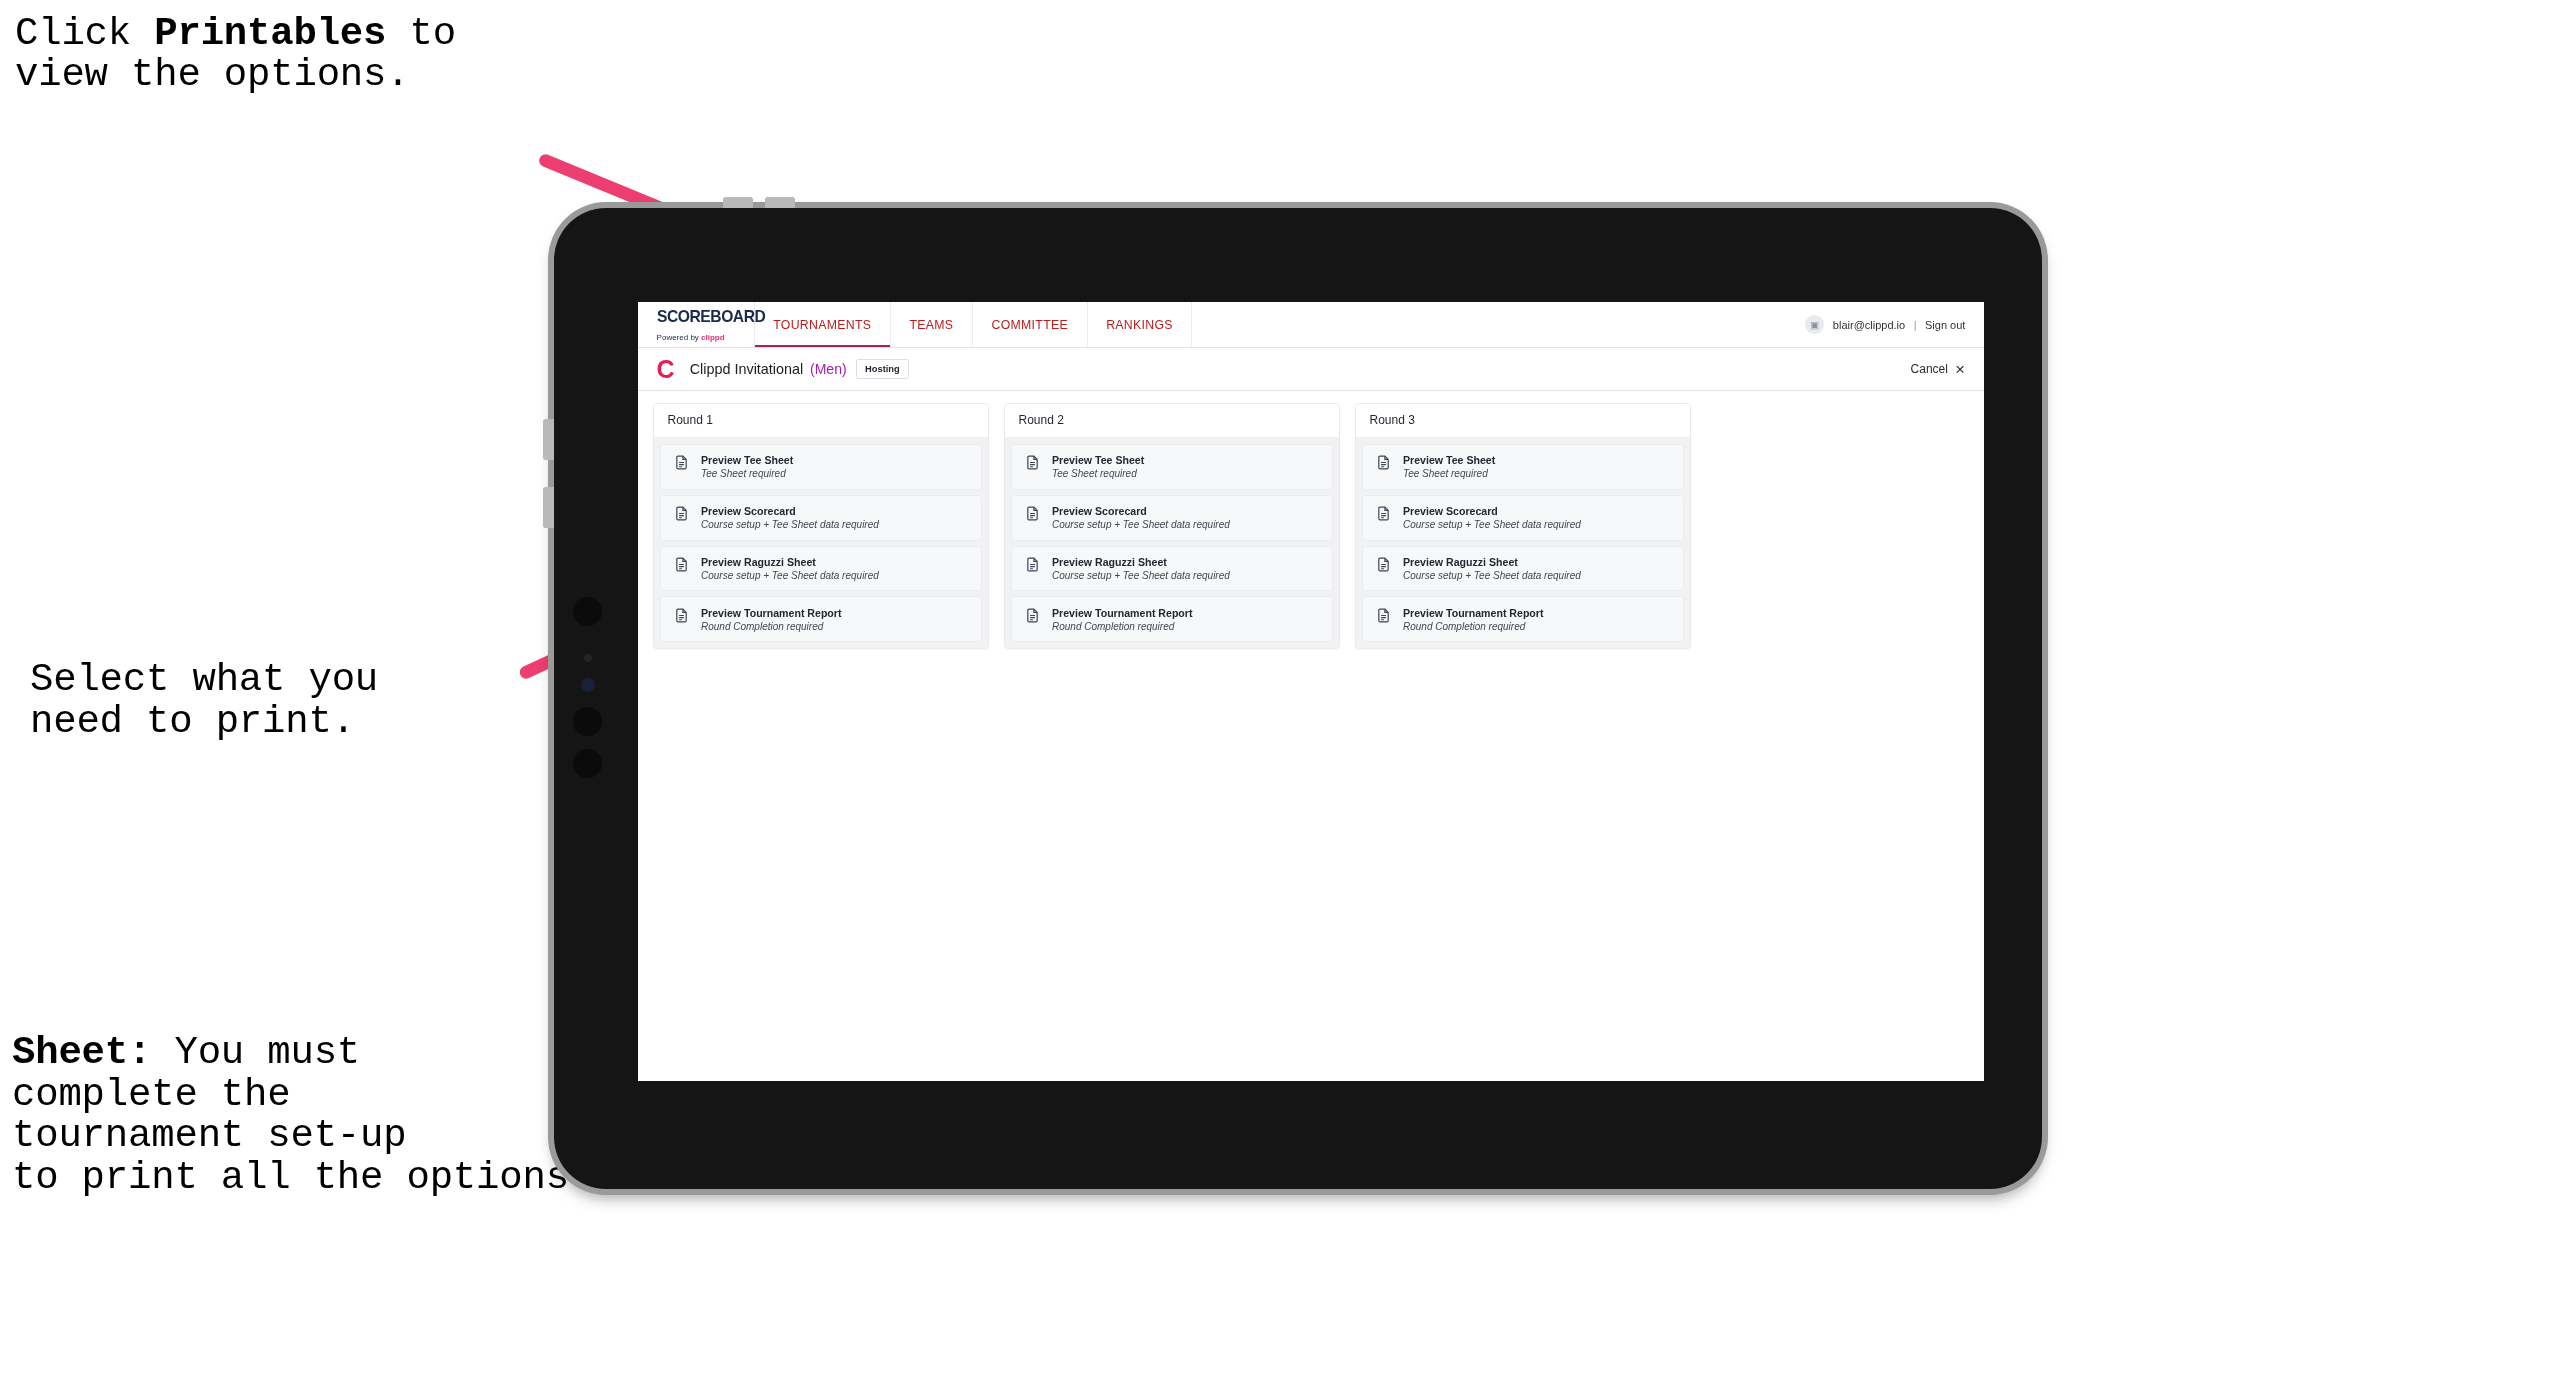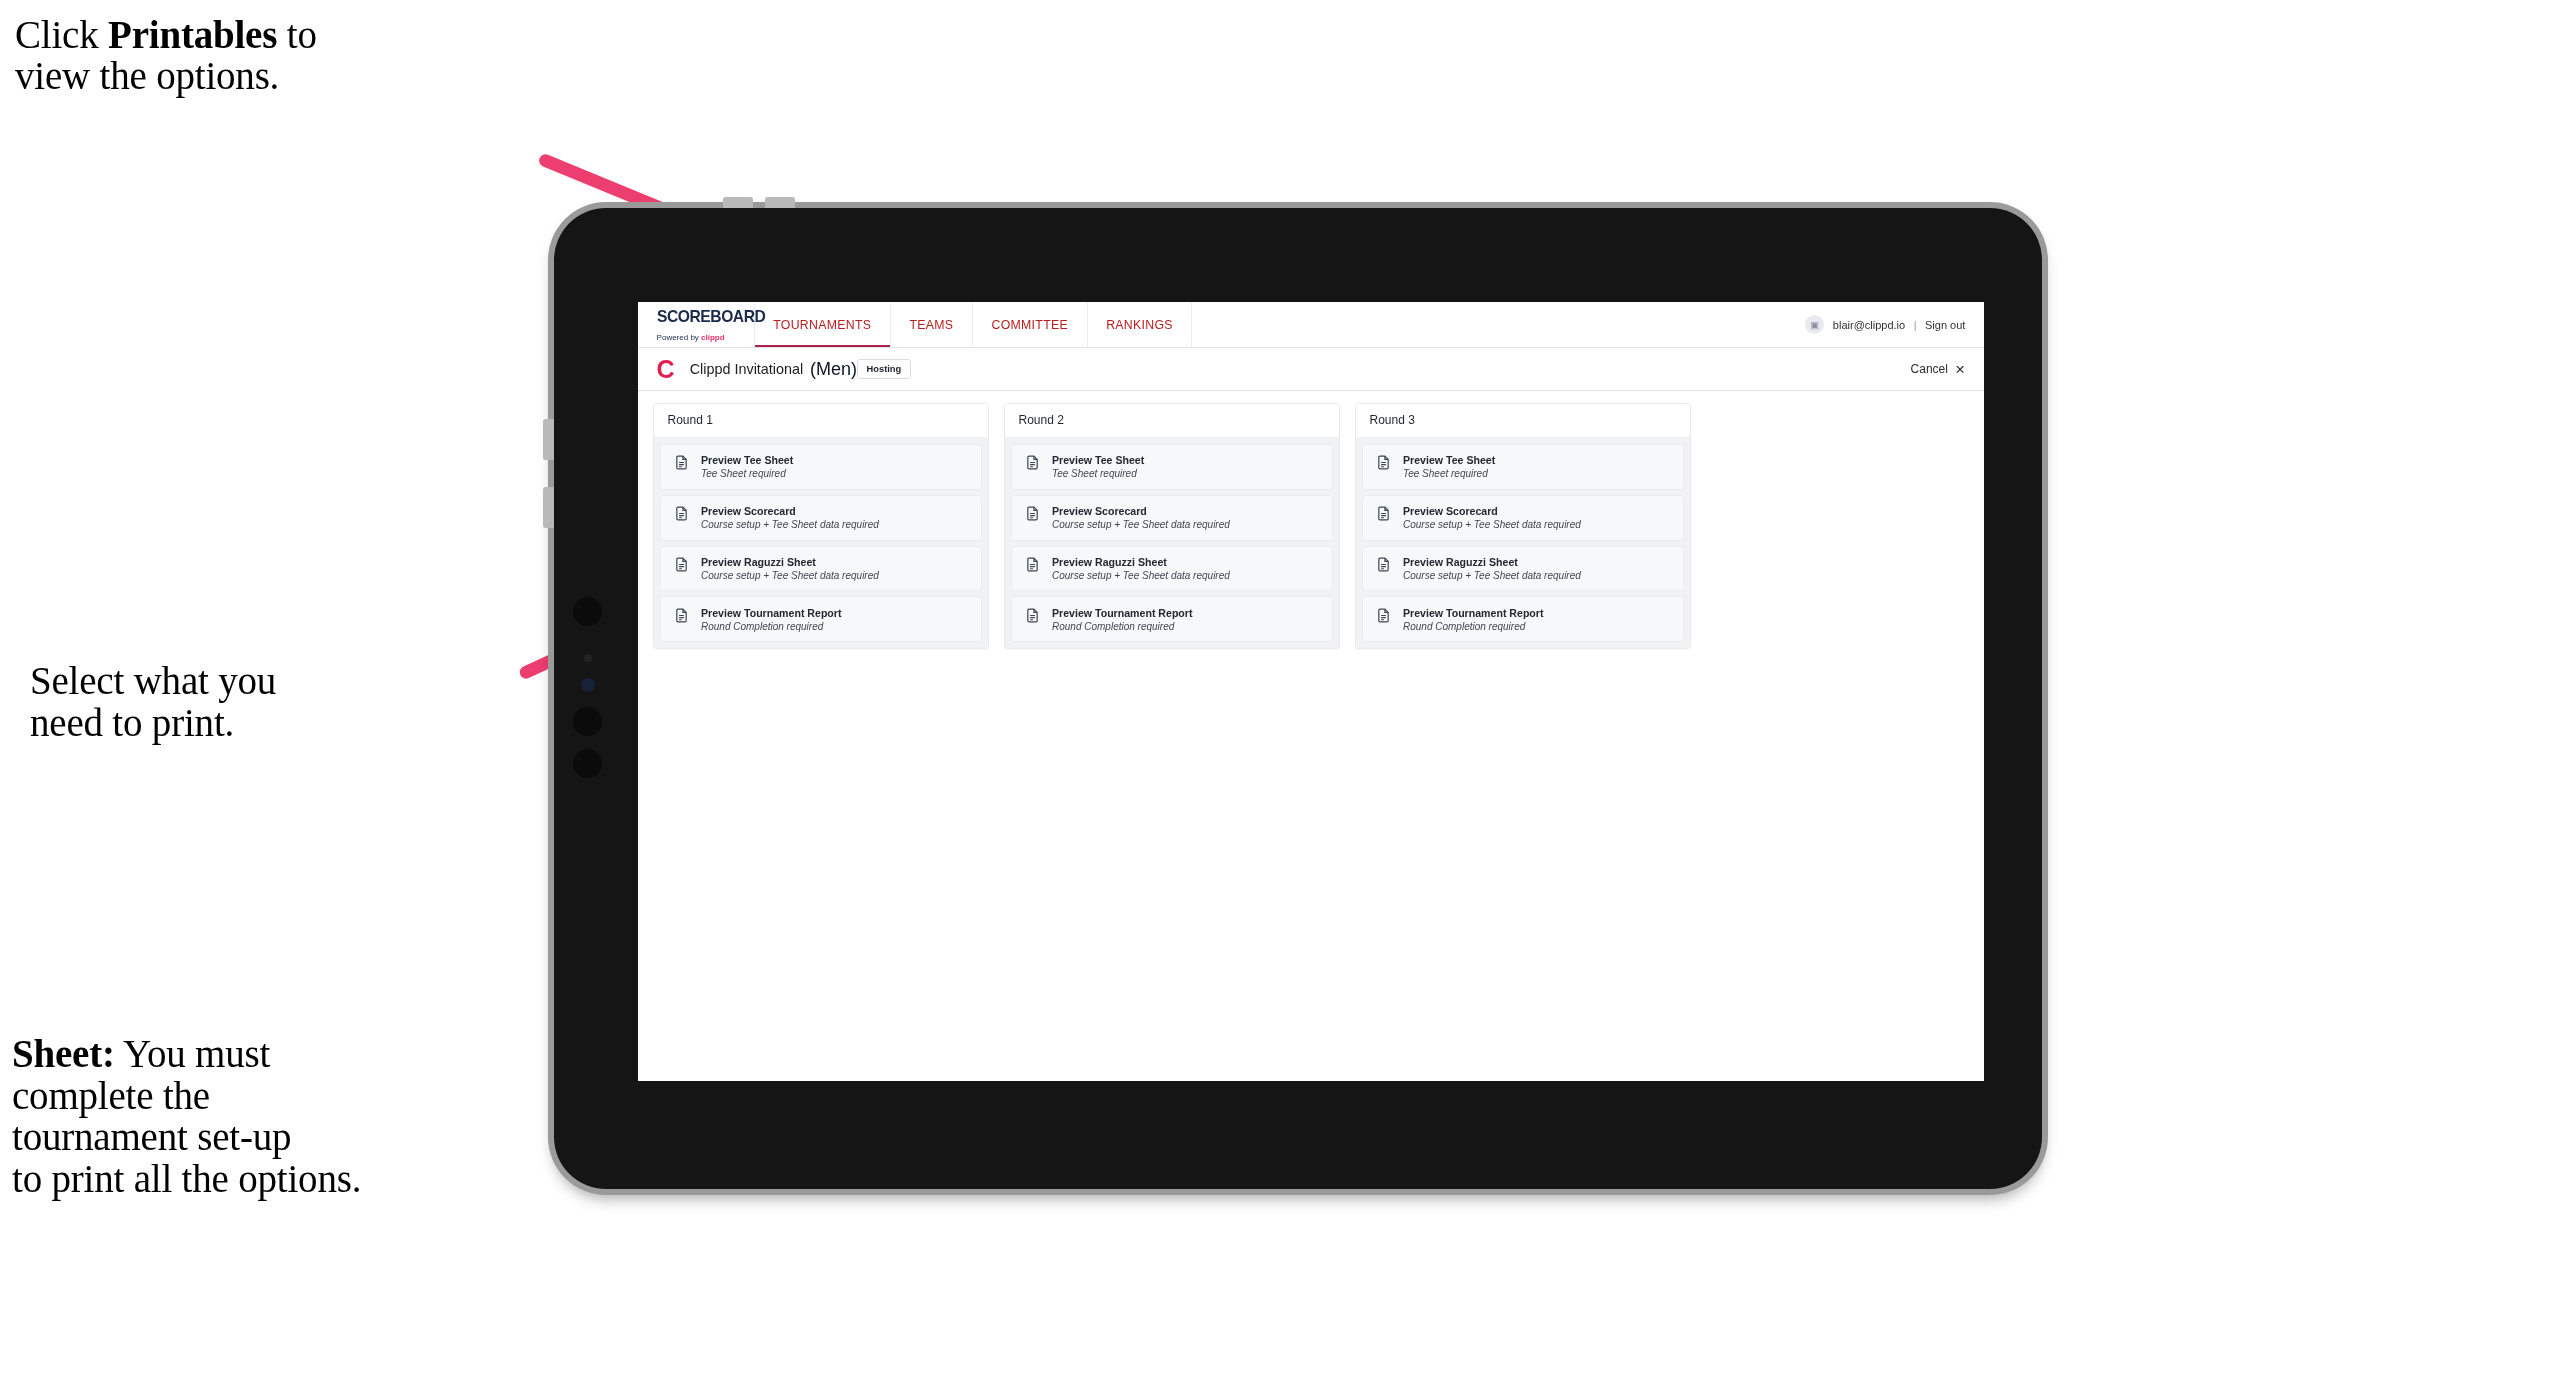--- a/index.html
+++ b/index.html
@@ -11,21 +11,21 @@
     position:relative;
   }
 
   
   .callout{
     position:absolute;
     color:#000;
     font-size:39px;
     line-height:1.07;
     letter-spacing:-0.2px;
-    font-family:Liberation Serif, serif;
+    font-family:Liberation Mono, monospace;
     white-space:pre-line;
   }
   .callout b{font-weight:700;}
   #callout-printables{left:15px;top:13.5px;width:541px;}
   #callout-select{left:30px;top:660px;width:541px;}
   #callout-note{left:12px;top:1033px;width:660px;}
 
   
   .arrow-svg{position:absolute;left:0;top:0;width:2576px;height:1386px;pointer-events:none;}
 
@@ -109,21 +109,21 @@
   #tourbar{
     height:42px;background:#fff;border-bottom:0.8px solid #e3e3e6;
     display:flex;align-items:center;padding:0 18.6px;
   }
   #tour-logo{
     font-size:25px;font-weight:800;color:#e0days;
     color:#e0214f;line-height:1;margin-right:15px;
     font-family:"Liberation Sans", sans-serif;
   }
   #tour-name{font-size:14.4px;color:#1d1d1f;margin-right:6.8px;}
-  #tour-gender{font-size:18px;color:#0f172a;margin-right:0;}
+  #tour-gender{font-size:14px;color:#a21caf;margin-right:9px;}
   #tour-status{
     font-size:9.3px;font-weight:700;color:#21262e;
     border:0.8px solid #dcdde1;border-radius:2.5px;
     padding:4.2px 8.5px;background:#fff;
   }
   #tour-cancel{
     margin-left:auto;display:flex;align-items:center;gap:6.8px;
     font-size:12px;color:#2c2c2c;
   }
   #cancel-x{font-size:12.7px;}

